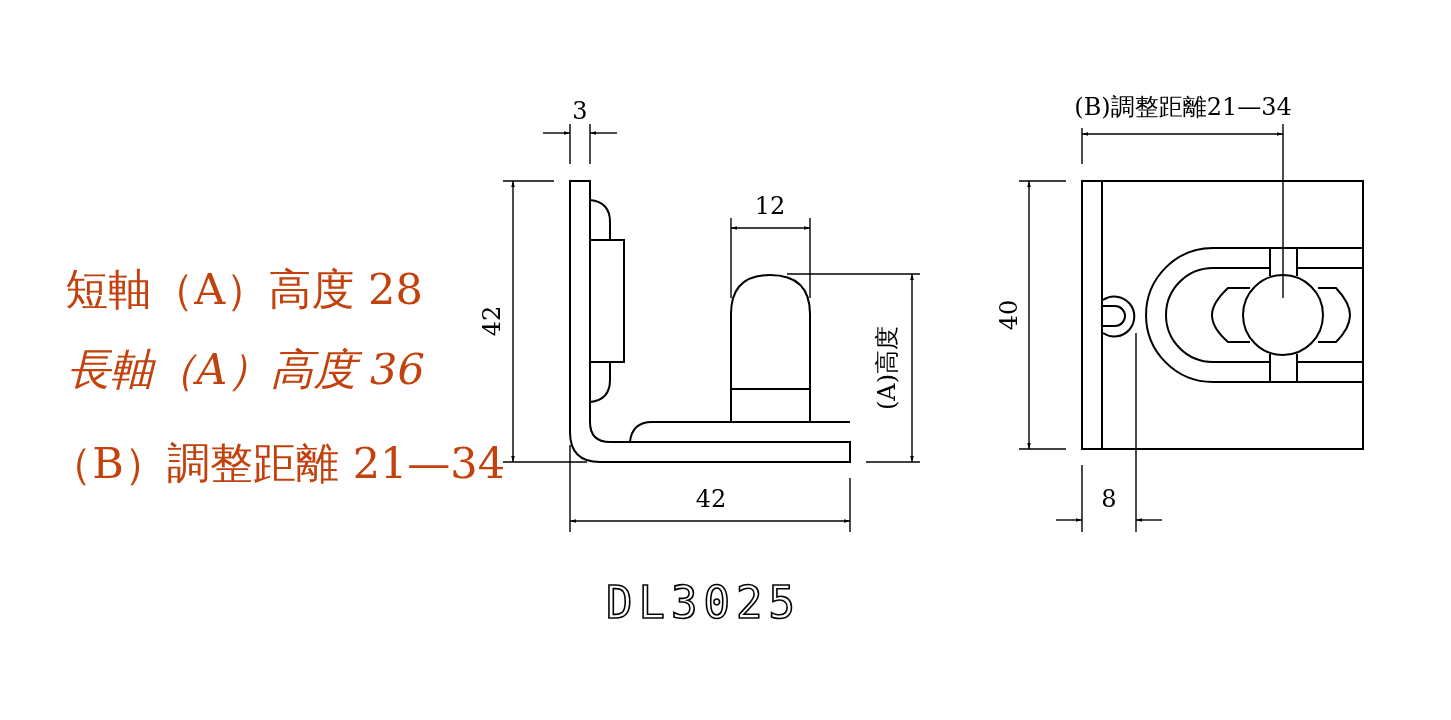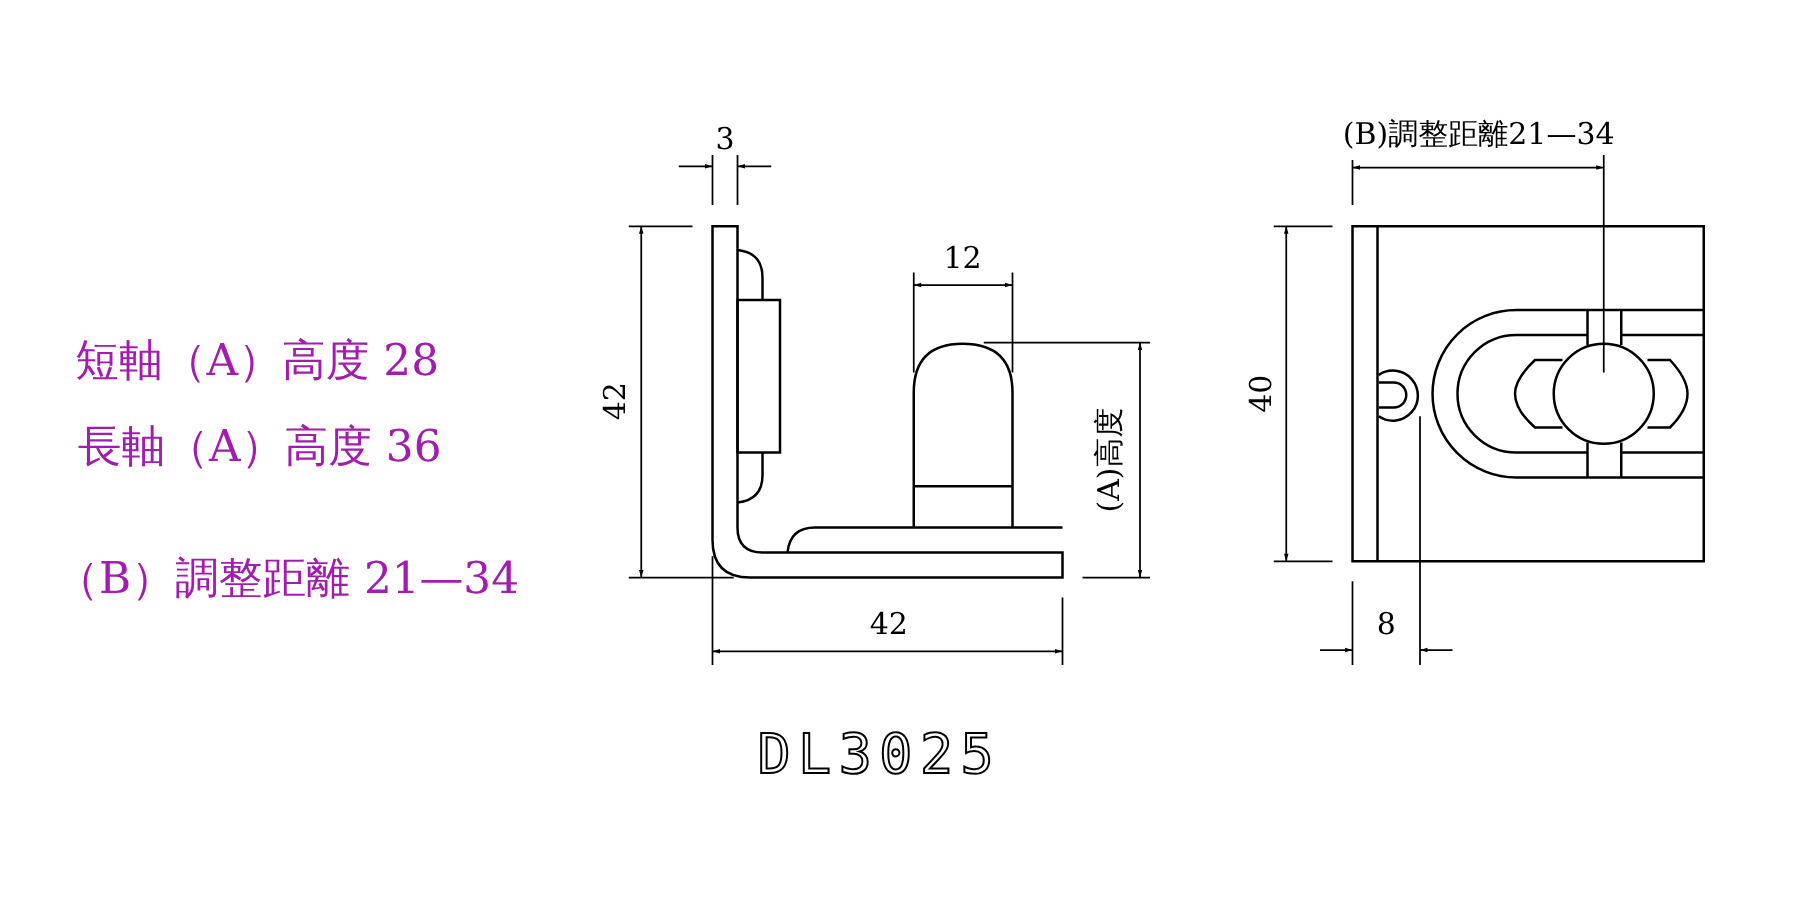--- a/index.html
+++ b/index.html
@@ -1,30 +1,30 @@
 <!DOCTYPE html>
 <html><head>
 <meta charset="utf-8">
 <style>
   html, body { margin: 0; padding: 0; background: #ffffff; }
   body { width: 1451px; height: 720px; position: relative; overflow: hidden; font-family: "DejaVu Serif", serif; color: #000; }
-  .spec { position: absolute; left: 38px; font-family: "DejaVu Serif", "Liberation Serif", serif; font-size: 35px; line-height: 40px; white-space: pre; color: #a21caf; }
+  .spec { position: absolute; left: 38px; font-family: "DejaVu Serif", "Liberation Serif", serif; font-size: 43px; line-height: 40px; white-space: pre; color: #c2410c; }
   svg { position: absolute; left: 0; top: 0; }
   .ln { stroke: #000; stroke-width: 2; fill: none; }
   .thin { stroke: #000; stroke-width: 1.4; fill: none; }
   .dim { font-family: "DejaVu Serif", "Liberation Serif", serif; font-size: 24px; fill: #000; }
   .model { font-family: "DejaVu Sans Mono", "Liberation Mono", monospace; font-size: 44px; fill: none; stroke: #000; stroke-width: 1.6; letter-spacing: 6px; }
 </style>
 </head>
 <body>
 
 <div class="spec" style="top:229px;">
   <span>短軸（A）高度</span> <span>28</span>
 </div>
-<div class="spec" style="top:298px; left:40px;">
+<div class="spec" style="top:309px; left:40px;font-style:italic;">
   <span>長軸（A）高度</span> <span>36</span>
 </div>
 <div class="spec" style="top:403px; left:22px;">
   <span>（B）調整距離</span> <span>21—34</span>
 </div>
 
 <svg width="1451" height="720" viewBox="0 0 1451 720">
   <defs>
     <marker id="arr" viewBox="0 0 10 10" refX="10" refY="5" markerWidth="14" markerHeight="6" orient="auto-start-reverse" markerUnits="userSpaceOnUse">
       <path d="M0,2 L10,5 L0,8 Z" fill="#000"></path>

